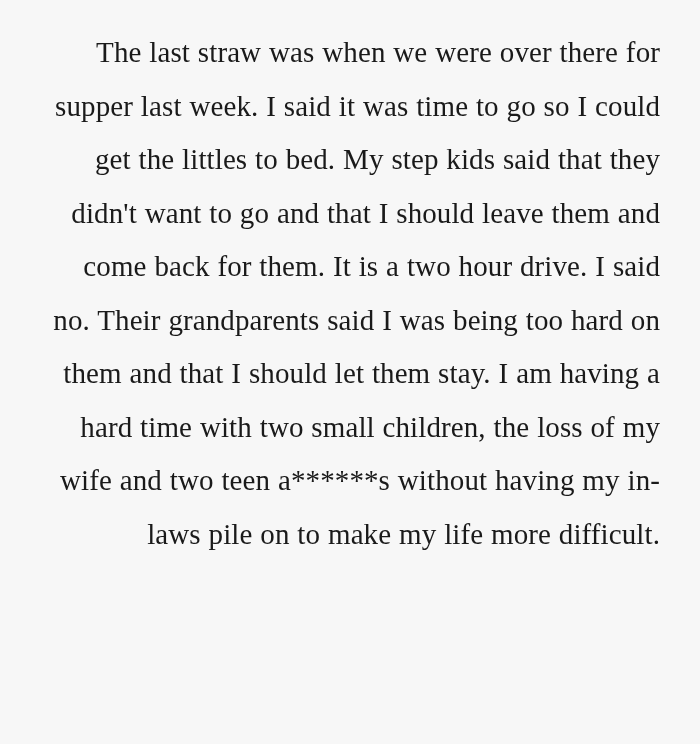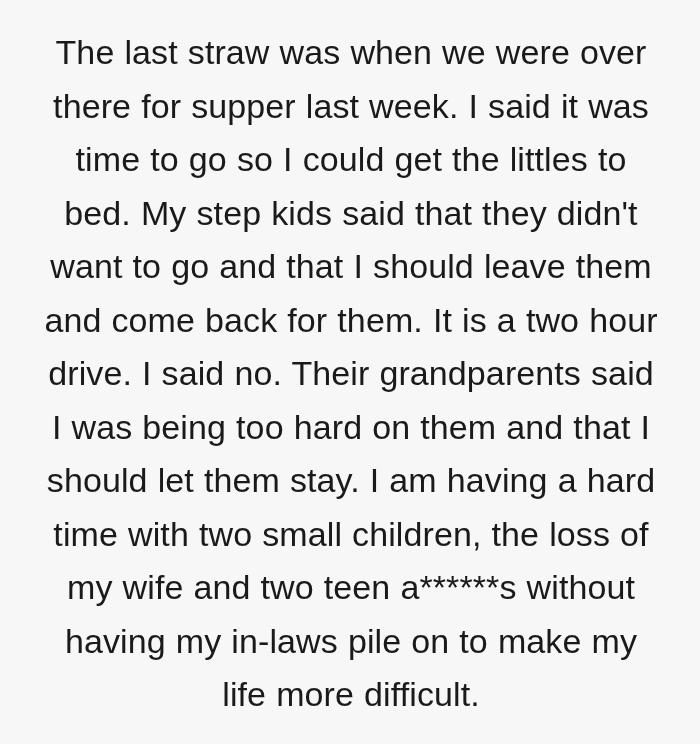--- a/index.html
+++ b/index.html
@@ -15,27 +15,27 @@
   }
   .page {
     box-sizing: border-box;
     width: 700px;
     height: 744px;
     background: #f7f7f7;
     padding: 26px 40px 20px 42px;
     display: block;
   }
   .story-text {
-    font-family: Liberation Sans, sans-serif;
-    font-size: 34px;
+    font-family: Liberation Serif, serif;
+    font-size: 29px;
     line-height: 53.5px;
     color: #1a1a1a;
     letter-spacing: 0.1px;
     word-spacing: 0.5px;
-    text-align: center;
+    text-align: right;
     white-space: normal;
     margin: 0;
   }
 </style>
 </head>
 <body>
 
 <div class="page">
   <p class="story-text">The last straw was when we were over there for supper last week. I said it was time to go so I could get the littles to bed. My step kids said that they didn't want to go and that I should leave them and come back for them. It is a two hour drive. I said no. Their grandparents said I was being too hard on them and that I should let them stay. I am having a hard time with two small children, the loss of my wife and two teen a******s without having my in-laws pile on to make my life more difficult.</p>
 </div>

